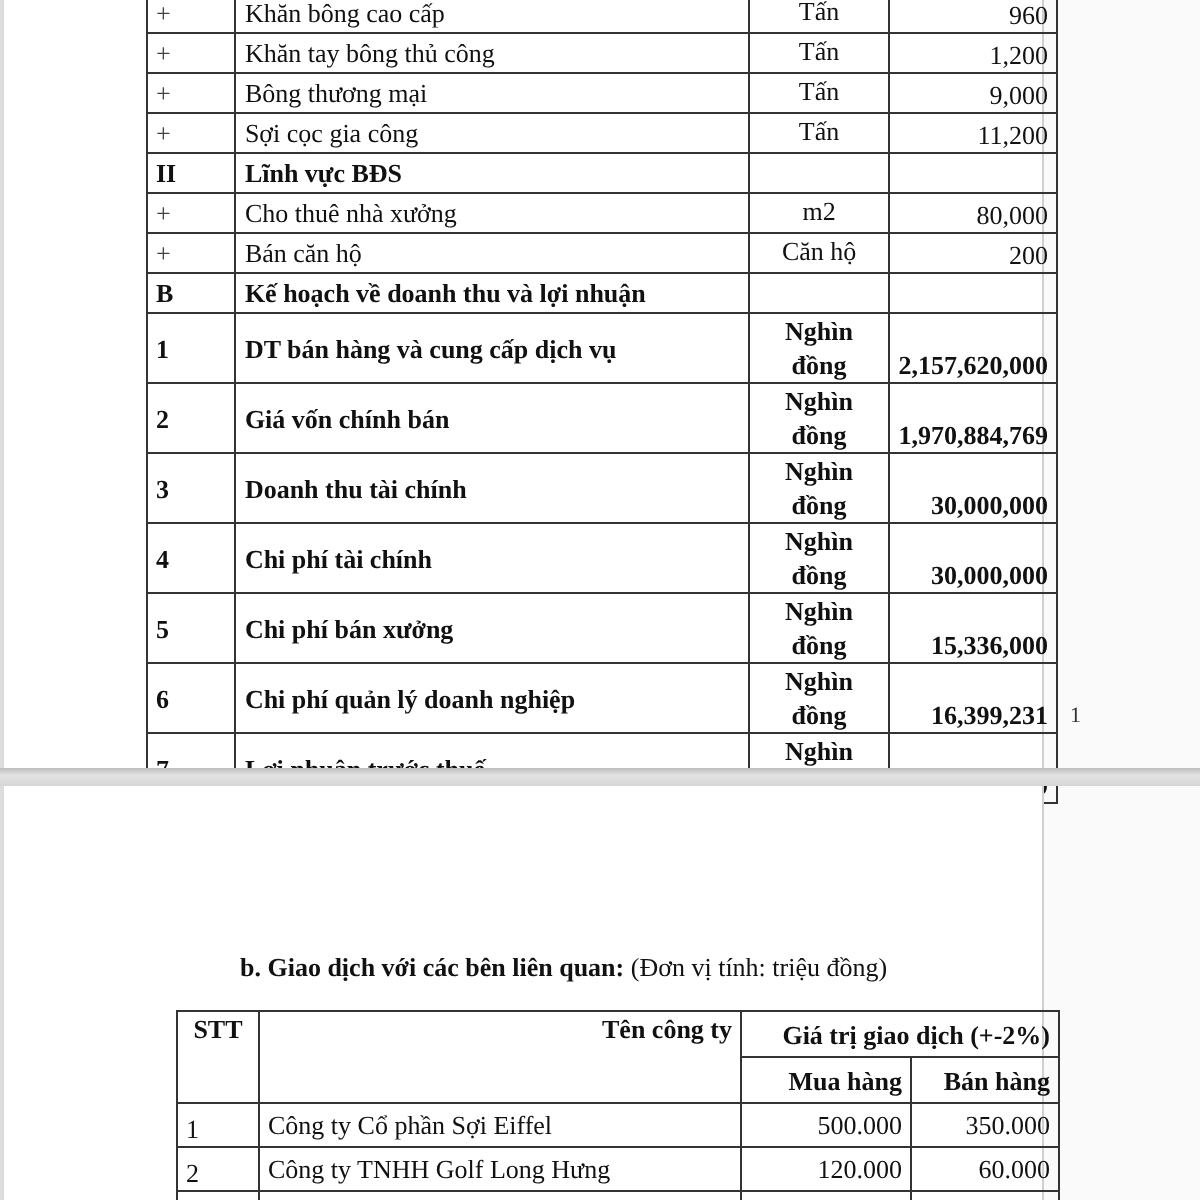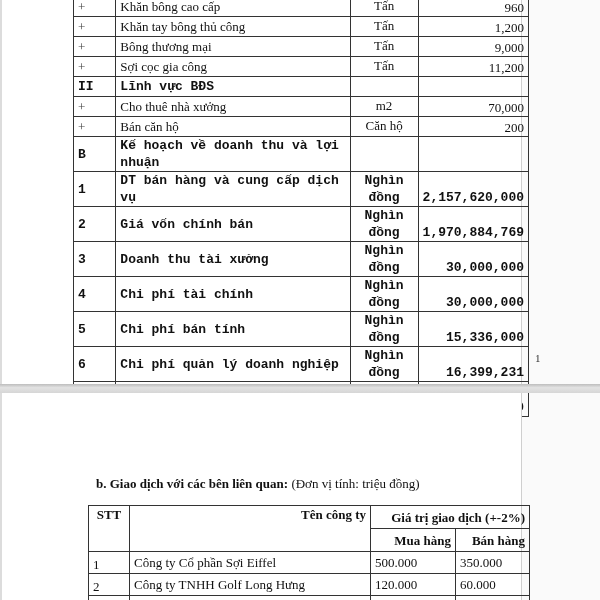--- a/index.html
+++ b/index.html
@@ -26,32 +26,32 @@
       background: #fafafa;
     }
     table { border-collapse: collapse; position: absolute; }
     td, th { border: 1px solid #333; padding: 0 4px; font-size: 13px; line-height: 17px; }
     .t1 { left: 73px; top: -4px; width: 456px; }
     .t1 td { height: 19px; }
     .t1 .c-stt { width: 36px; }
     .t1 .c-name { width: 252px; }
     .t1 .c-unit { width: 62px; text-align: center; vertical-align: top; }
     .t1 .c-val { text-align: right; vertical-align: bottom; }
-    .bold td { font-weight: bold; font-family: Liberation Mono, monospace; }
+    .bold td { font-weight: bold; }
     .plus { color: #444; }
     .pagenum { position: absolute; left: 533px; top: 352px; font-size: 11px; color: #333; }
     .heading-b {
-      position: absolute; left: 96px; top: 476px; font-size: 13px;
+      position: absolute; left: 120px; top: 476px; font-size: 13px;
       white-space: nowrap;
     }
     .heading-b .lbl { font-weight: bold; }
     .t2 { left: 88px; top: 505px; width: 442px; }
     .t2 th { font-weight: bold; height: 22px; text-align: right; }
     .t2 td { height: 21px; }
-    .t2 .num { text-align: left; }
+    .t2 .num { text-align: right; }
     .t2 .stt { vertical-align: bottom; }
   </style>
 </head>
 <body>
 
 <div class="rightmargin"></div>
 
 <div class="page page1">
   <span class="pagenum">1</span>
 </div>
@@ -85,21 +85,21 @@
       <tr class="bold">
         <td class="c-stt">II</td>
         <td class="c-name">Lĩnh vực BĐS</td>
         <td class="c-unit"></td>
         <td class="c-val"></td>
       </tr>
       <tr>
         <td class="c-stt plus">+</td>
         <td class="c-name">Cho thuê nhà xưởng</td>
         <td class="c-unit">m2</td>
-        <td class="c-val">70,000</td>
+        <td class="c-val">80,000</td>
       </tr>
       <tr>
         <td class="c-stt plus">+</td>
         <td class="c-name">Bán căn hộ</td>
         <td class="c-unit">Căn hộ</td>
         <td class="c-val">200</td>
       </tr>
       <tr class="bold">
         <td class="c-stt">B</td>
         <td class="c-name">Kế hoạch về doanh thu và lợi nhuận</td>
@@ -113,33 +113,33 @@
         <td class="c-val">2,157,620,000</td>
       </tr>
       <tr class="bold">
         <td class="c-stt">2</td>
         <td class="c-name">Giá vốn chính bán</td>
         <td class="c-unit">Nghìn đồng</td>
         <td class="c-val">1,970,884,769</td>
       </tr>
       <tr class="bold">
         <td class="c-stt">3</td>
-        <td class="c-name">Doanh thu tài xưởng</td>
+        <td class="c-name">Doanh thu tài chính</td>
         <td class="c-unit">Nghìn đồng</td>
         <td class="c-val">30,000,000</td>
       </tr>
       <tr class="bold">
         <td class="c-stt">4</td>
         <td class="c-name">Chi phí tài chính</td>
         <td class="c-unit">Nghìn đồng</td>
         <td class="c-val">30,000,000</td>
       </tr>
       <tr class="bold">
         <td class="c-stt">5</td>
-        <td class="c-name">Chi phí bán tính</td>
+        <td class="c-name">Chi phí bán xưởng</td>
         <td class="c-unit">Nghìn đồng</td>
         <td class="c-val">15,336,000</td>
       </tr>
       <tr class="bold">
         <td class="c-stt">6</td>
         <td class="c-name">Chi phí quản lý doanh nghiệp</td>
         <td class="c-unit">Nghìn đồng</td>
         <td class="c-val">16,399,231</td>
       </tr>
       <tr class="bold">

